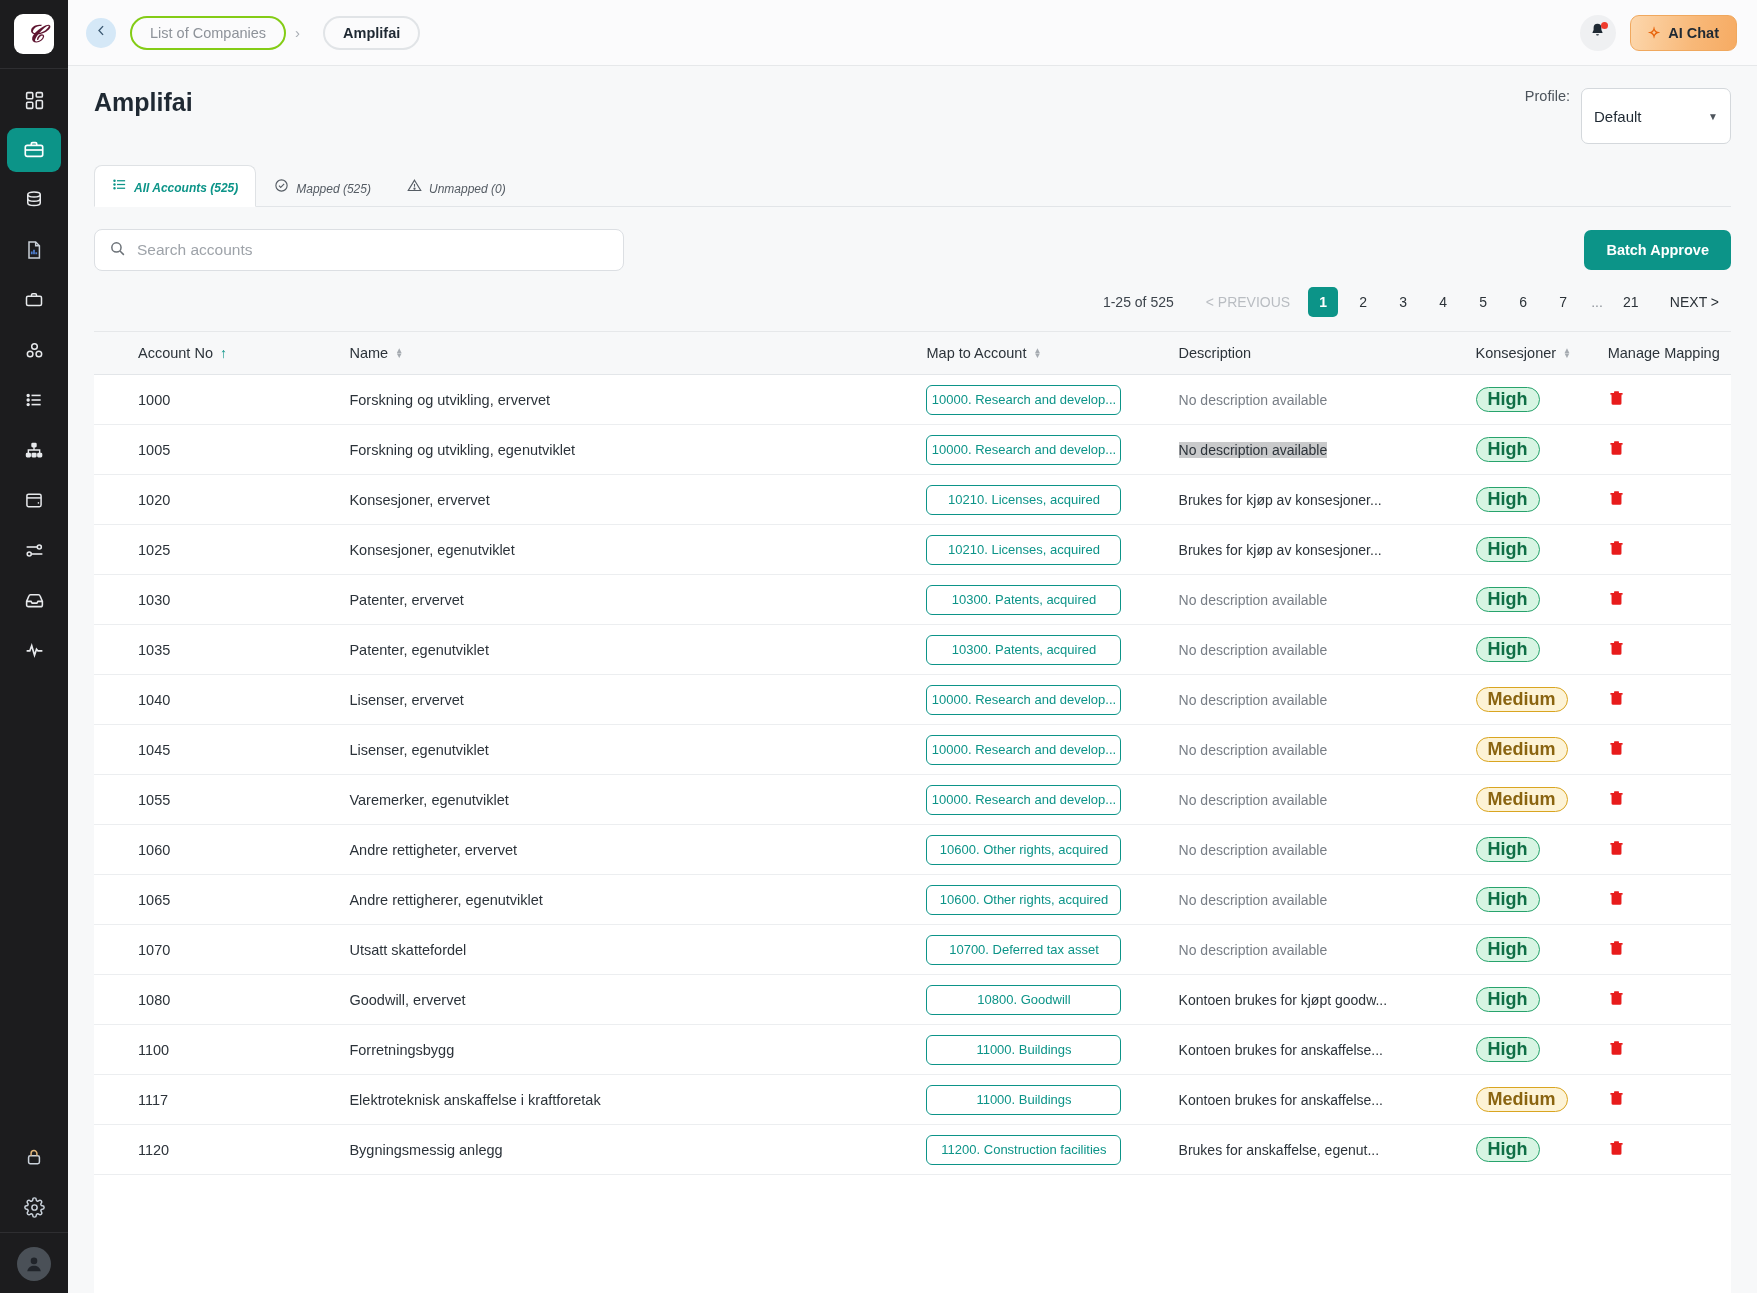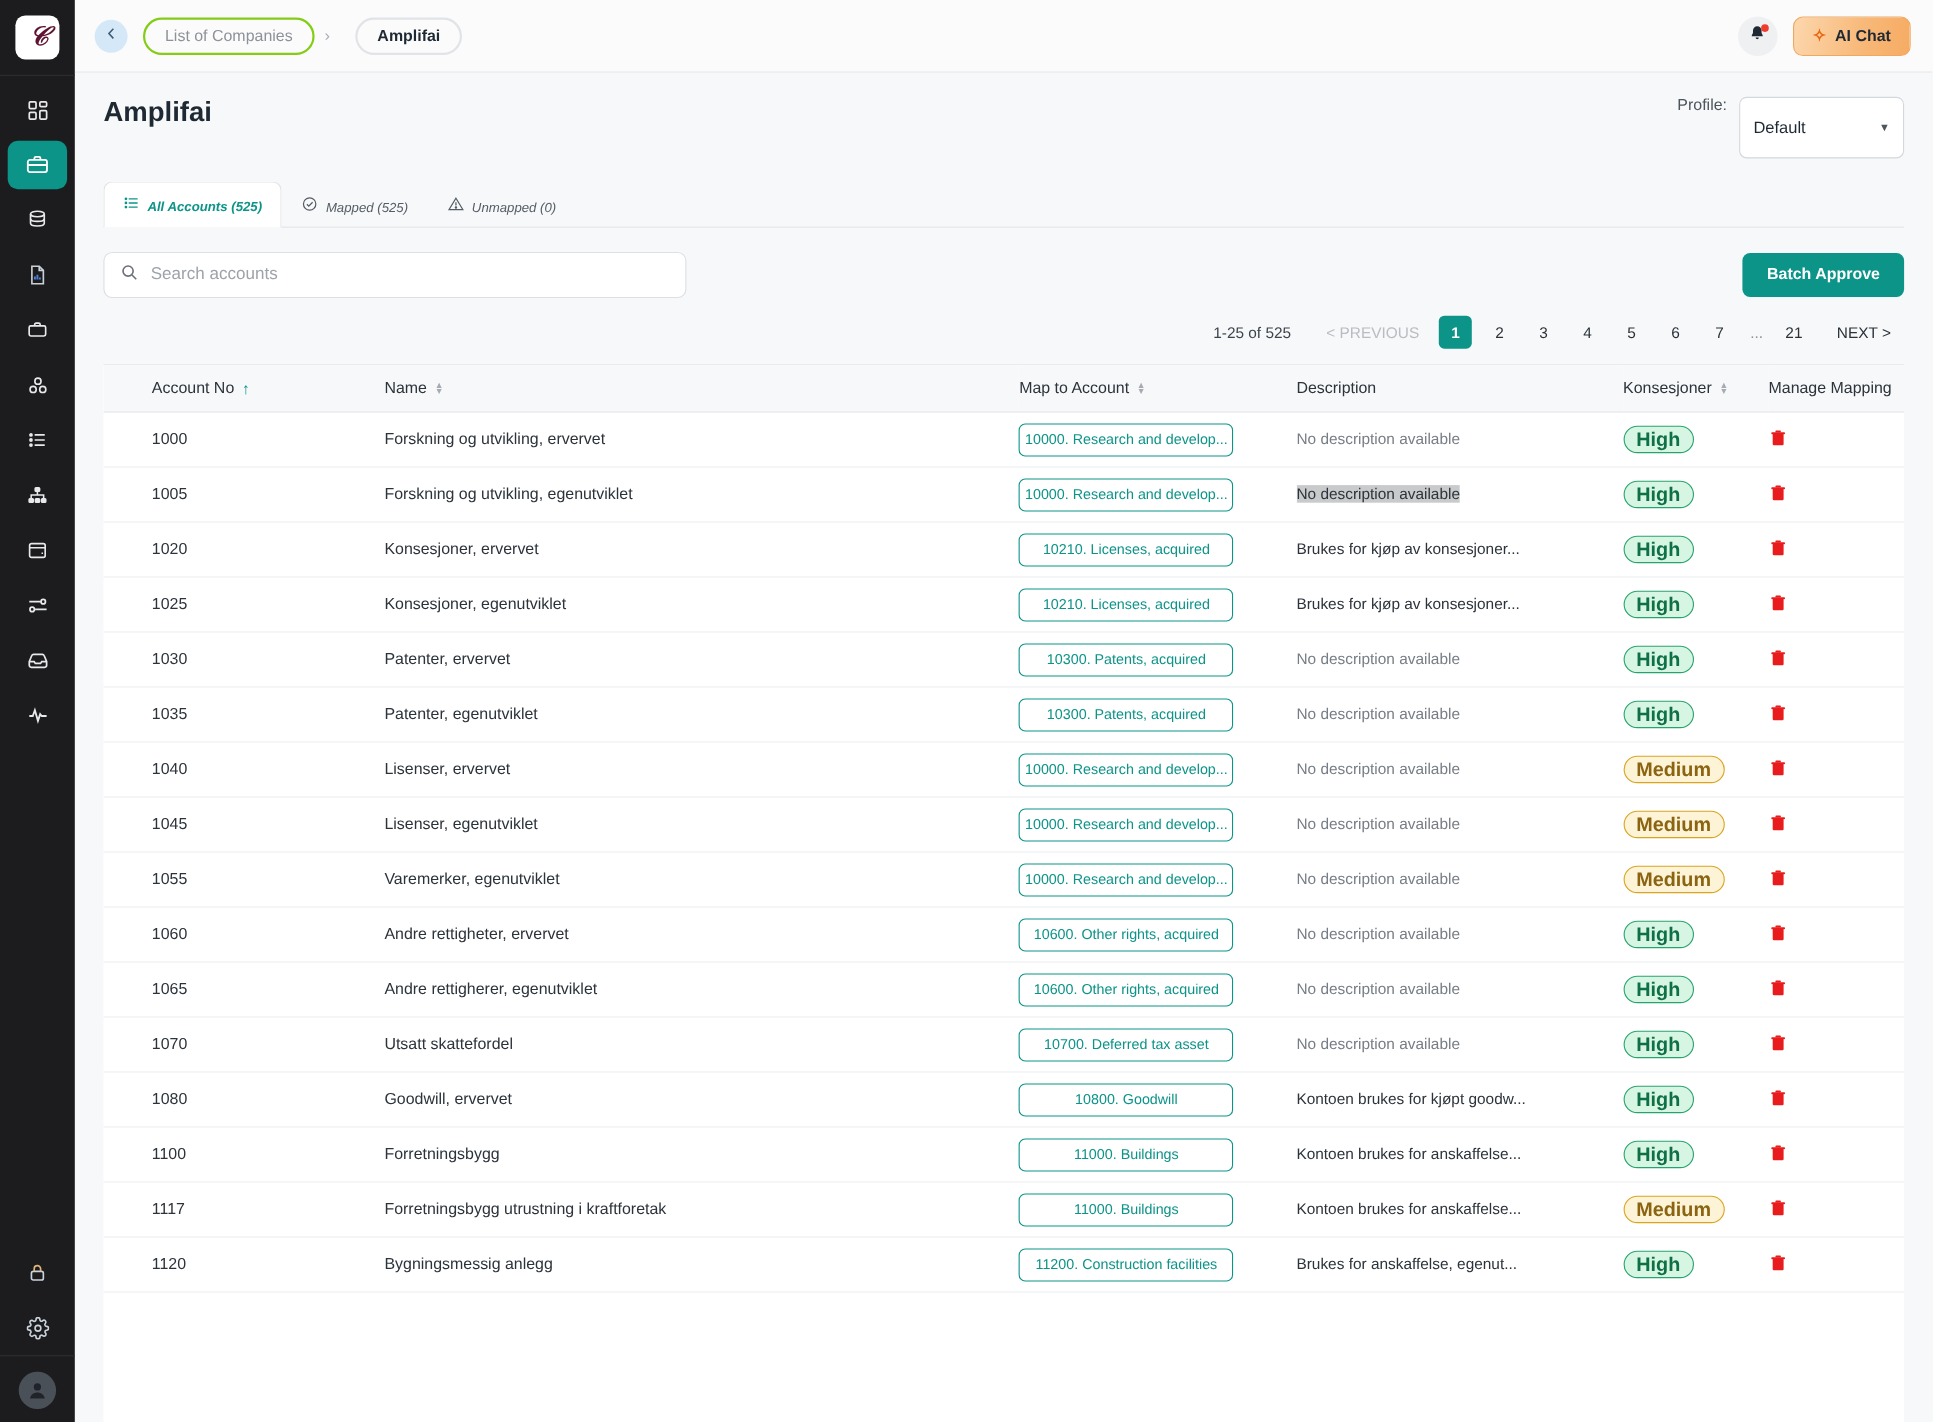--- a/index.html
+++ b/index.html
@@ -730,21 +730,21 @@
               <td class="c-desc"><span class="desc dark">Kontoen brukes for anskaffelse...</span></td>
               <td class="c-conf"><span class="badge high">High</span></td>
               <td class="c-man"><span class="trash"><svg width="17" height="18" viewBox="0 0 24 24" fill="#e81c1c">
                     <rect x="5" y="6.5" width="14" height="15" rx="1.6"></rect>
                     <rect x="8.5" y="2.6" width="7" height="2.6" rx="1"></rect>
                     <rect x="3.2" y="5" width="17.6" height="2.4" rx="1"></rect>
                   </svg></span></td>
             </tr>
             <tr>
               <td class="c-acct">1117</td>
-              <td class="c-name">Forretningsbygg utrustning i kraftforetak</td>
+              <td class="c-name">Elektroteknisk anskaffelse i kraftforetak</td>
               <td class="c-map">
                 <div class="map-chip">11000. Buildings</div>
               </td>
               <td class="c-desc"><span class="desc dark">Kontoen brukes for anskaffelse...</span></td>
               <td class="c-conf"><span class="badge medium">Medium</span></td>
               <td class="c-man"><span class="trash"><svg width="17" height="18" viewBox="0 0 24 24" fill="#e81c1c">
                     <rect x="5" y="6.5" width="14" height="15" rx="1.6"></rect>
                     <rect x="8.5" y="2.6" width="7" height="2.6" rx="1"></rect>
                     <rect x="3.2" y="5" width="17.6" height="2.4" rx="1"></rect>
                   </svg></span></td>

